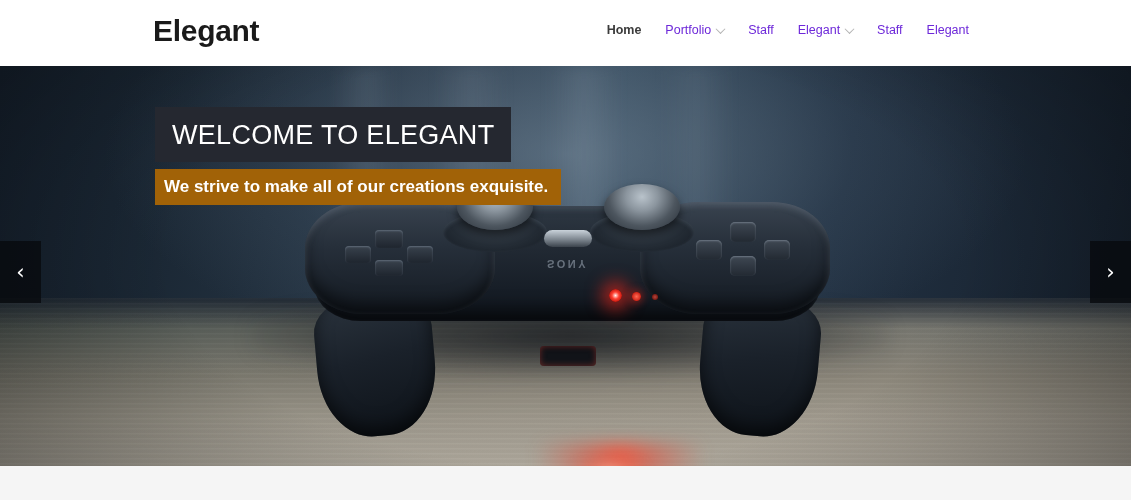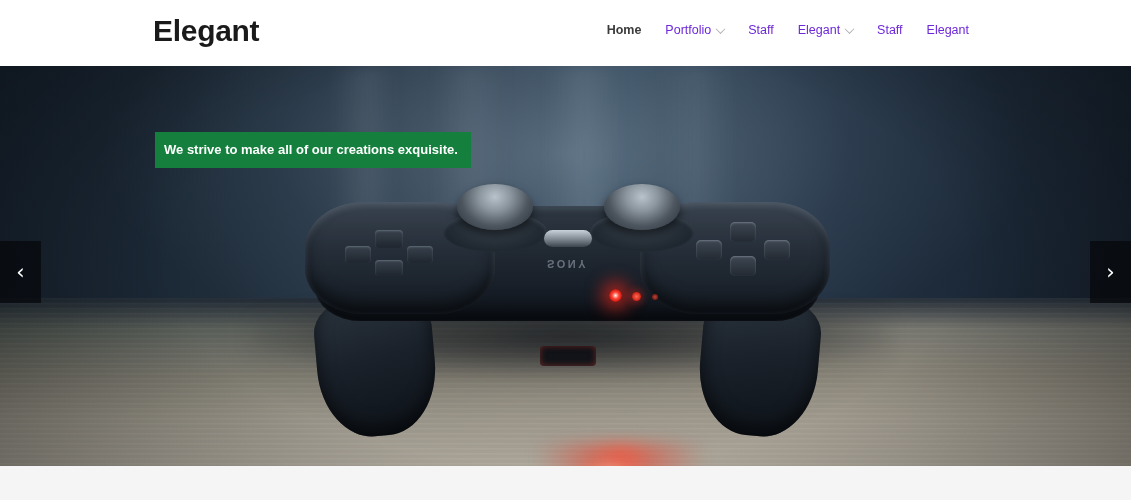--- a/index.html
+++ b/index.html
@@ -200,23 +200,23 @@
     display:inline-block;
     background:#252830;
     color:#ffffff;
     font-size:27px; font-weight:400;
     letter-spacing:0.3px;
     padding:14px 17px 13px 17px;
     line-height:28px;
   }
   .caption-sub{
     display:inline-block;
-    background:#15803d;
+    background:#a16207;
     color:#ffffff;
-    font-size:13px; font-weight:bold;
+    font-size:17px; font-weight:bold;
     padding:9px 13px 9px 9px;
     line-height:18px;
     margin-top:7px;
     text-align:right;
   }
 
   
   .slider-arrow{
     position:absolute; top:175px;
     width:41px; height:62px;
@@ -307,21 +307,21 @@
     <div class="led main"></div>
     <div class="led s1"></div>
     <div class="led s2"></div>
   </div>
 
   <div class="led-reflect"></div>
   <div class="led-reflect2"></div>
   <div class="vignette"></div>
 
   <div class="caption-wrap">
-    <br>
+    <div class="caption-title">WELCOME TO ELEGANT</div><br>
     <div class="caption-sub">We strive to make all of our creations exquisite.</div>
   </div>
 
   <div class="slider-arrow prev">‹</div>
   <div class="slider-arrow next">›</div>
 </div>
 
 <div class="below-fold"></div>
 
 </body></html>

